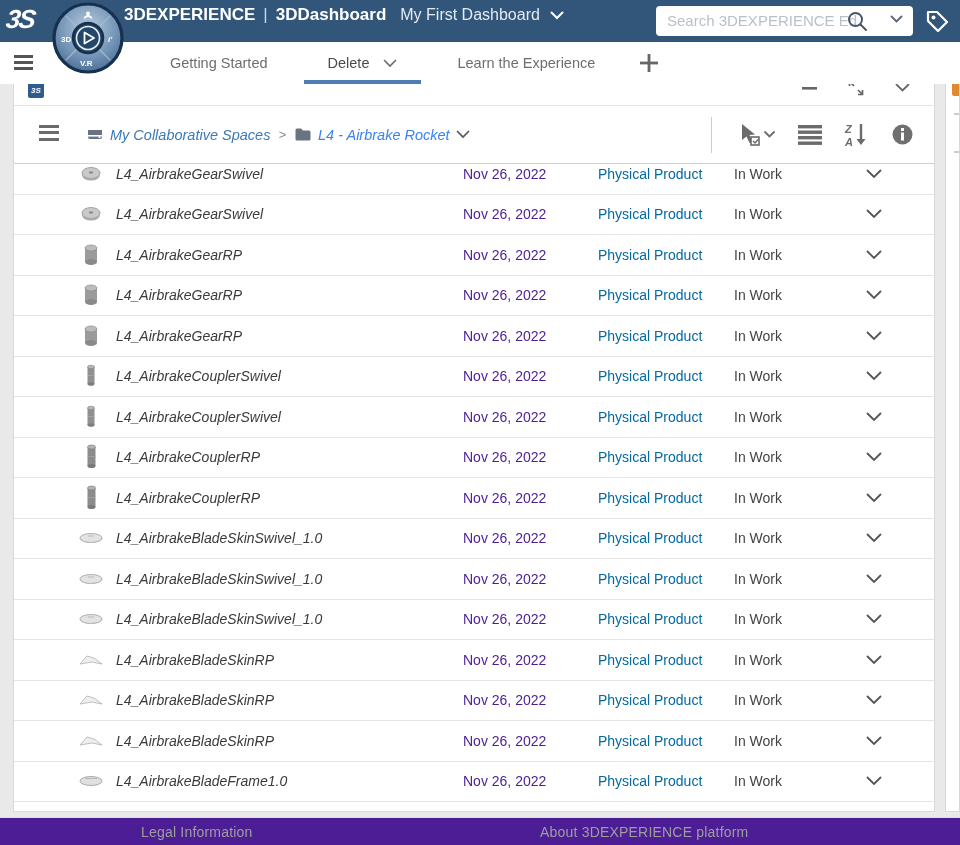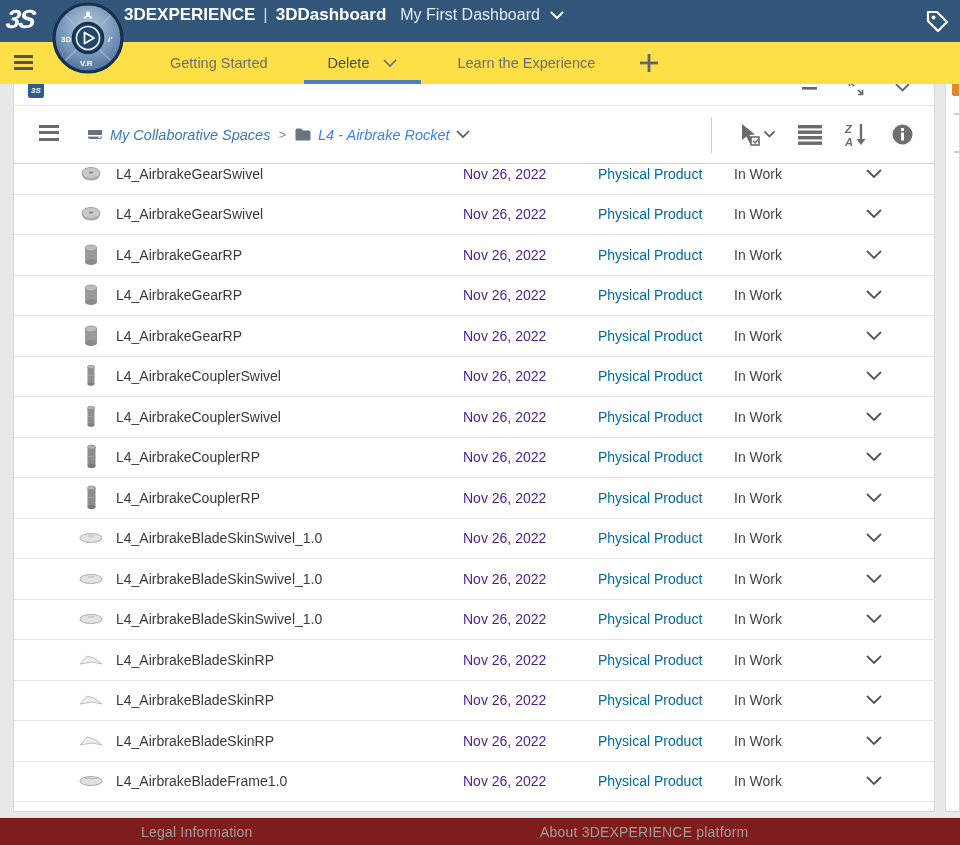--- a/index.html
+++ b/index.html
@@ -16,21 +16,21 @@
   .brand .dash-name { margin-left:14px; font-size:16px; color:#e3eaf1; font-weight:400;text-align:right; }
   .brand .chev { margin-left:10px; display:inline-flex; }
 
   .searchbox { position:absolute; left:656px; top:6px; width:257px; height:30px; background:#fff; border-radius:4px; display:flex; align-items:center; }
   .searchbox .ph { position:absolute; left:11px; top:6px; width:198px; overflow:hidden; white-space:nowrap; color:#b9c0ca; font-size:15px; }
   .searchbox .mag { position:absolute; right:44px; top:4px; }
   .searchbox .sb-chev { position:absolute; right:10px; top:9px; }
   .tagbtn { position:absolute; left:921px; top:5px; width:32px; height:32px; display:flex; align-items:center; justify-content:center; }
 
   
-  .tabbar { position:absolute; left:0; top:42px; width:960px; height:42px; background:#fde047; z-index:20; }
+  .tabbar { position:absolute; left:0; top:42px; width:960px; height:42px; background:#ffffff; z-index:20; }
   .tab-burger { position:absolute; left:14px; top:13px; width:19px; height:15px; }
   .tab-burger i { display:block; height:2.6px; background:#555; margin-bottom:3.4px; }
   .tabs { position:absolute; left:140px; top:0; height:42px; display:flex; }
   .tab { height:42px; display:flex; align-items:center; padding:0 30px; color:#6e6e6e; font-size:14.5px; position:relative; cursor:pointer; }
   .tab .tab-chev { margin-left:14px; display:inline-flex; }
   .tab.active { color:#4b4b4b; }
   .tab.active::after { content:""; position:absolute; left:6px; right:6px; bottom:0; height:4px; background:#4d7fb5; }
   .add-tab { height:42px; display:flex; align-items:center; padding:0 14px; color:#666; }
 
   
@@ -54,33 +54,33 @@
   .bc-chev { display:inline-flex; margin-left:6px; }
   .tb-right { position:absolute; right:20px; top:0; height:57px; display:flex; align-items:center; gap:22px; }
   .tb-sep { width:1px; height:36px; background:#ccc; margin-right:4px; }
   .tb-btn { display:inline-flex; align-items:center; }
 
   
   .rows { position:absolute; left:0; top:88px; right:0; bottom:0; overflow:hidden; border-top:1px solid #cfcfcf; }
   .row { height:40.5px; display:flex; align-items:center; border-bottom:1px solid #e5e5e5; padding-left:62px; }
   .row.first-clip { margin-top:-10px; }
   .thumb { width:30px; height:26px; display:flex; align-items:center; justify-content:center; }
-  .cell-name { margin-left:10px; width:347px; font-size:14px; color:#3a3a3a; overflow:hidden; white-space:nowrap; }
+  .cell-name { margin-left:10px; width:347px; font-size:14px; color:#3a3a3a; overflow:hidden; white-space:nowrap;font-style:italic; }
   .cell-date { width:135px; font-size:14px; color:#4c1d95; }
   .cell-type { width:136px; font-size:14px; color:#0369a1; }
   .cell-state { width:100px; font-size:14px; color:#444; }
   .cell-chev { width:80px; display:flex; justify-content:center; }
 
   
   .sliver { position:absolute; left:945px; top:-10px; width:15px; height:738px; background:#fff; border:1px solid #d9d9d9; overflow:hidden; }
   .sliver .sicon { position:absolute; left:6px; top:8px; width:13px; height:13px; background:#e0892e; border-radius:2px; }
   .sliver .dash { position:absolute; left:8px; width:6px; height:2px; background:#ccc; }
 
   
-  .footer { position:absolute; left:0; bottom:0; width:960px; height:28px; background:#7f1d1d; border-top:1px solid #e0e0e0; }
+  .footer { position:absolute; left:0; bottom:0; width:960px; height:28px; background:#4c1d95; border-top:1px solid #e0e0e0; }
   .footer a { position:absolute; top:6px; color:#9e9e9e; font-size:14px; text-decoration:none; letter-spacing:.2px; }
   .f-legal { left:141px; }
   .f-about { left:540px; }
 
   svg { display:block; }
 </style>
 </head>
 <body>
 
 <div class="topbar">
@@ -114,20 +114,34 @@
     <span class="sep">|</span>
     <span class="bold">3DDashboard</span>
     <span class="dash-name">My First Dashboard</span>
     <span class="chev">
       <svg width="14" height="9" viewBox="0 0 14 9">
           <path d="M1.5 1.5 L7 7 L12.5 1.5" stroke="#fff" stroke-width="2" fill="none" stroke-linecap="round"></path>
         </svg>
     </span>
   </div>
 
+  <div class="searchbox">
+    <span class="ph">Search 3DEXPERIENCE Ed</span>
+    <span class="mag">
+      <svg width="23" height="23" viewBox="0 0 23 23">
+          <circle cx="9.5" cy="9.5" r="6.5" fill="none" stroke="#4a5663" stroke-width="2"></circle>
+          <line x1="14.5" y1="14.5" x2="20" y2="20" stroke="#4a5663" stroke-width="2" stroke-linecap="round"></line>
+        </svg>
+    </span>
+    <span class="sb-chev">
+      <svg width="13" height="9" viewBox="0 0 13 9">
+          <path d="M1.5 1.5 L6.5 6.5 L11.5 1.5" stroke="#5a6673" stroke-width="1.8" fill="none" stroke-linecap="round"></path>
+        </svg>
+    </span>
+  </div>
 
   <div class="tagbtn">
     <svg width="27" height="27" viewBox="0 0 27 27">
         <path d="M4 4 L13 4 L23 14 L14 23 L4 13 Z" fill="none" stroke="#fff" stroke-width="2.2" stroke-linejoin="round"></path>
         <circle cx="9.5" cy="9.5" r="2" fill="#fff"></circle>
       </svg>
   </div>
 </div>
 
 <div class="tabbar">

